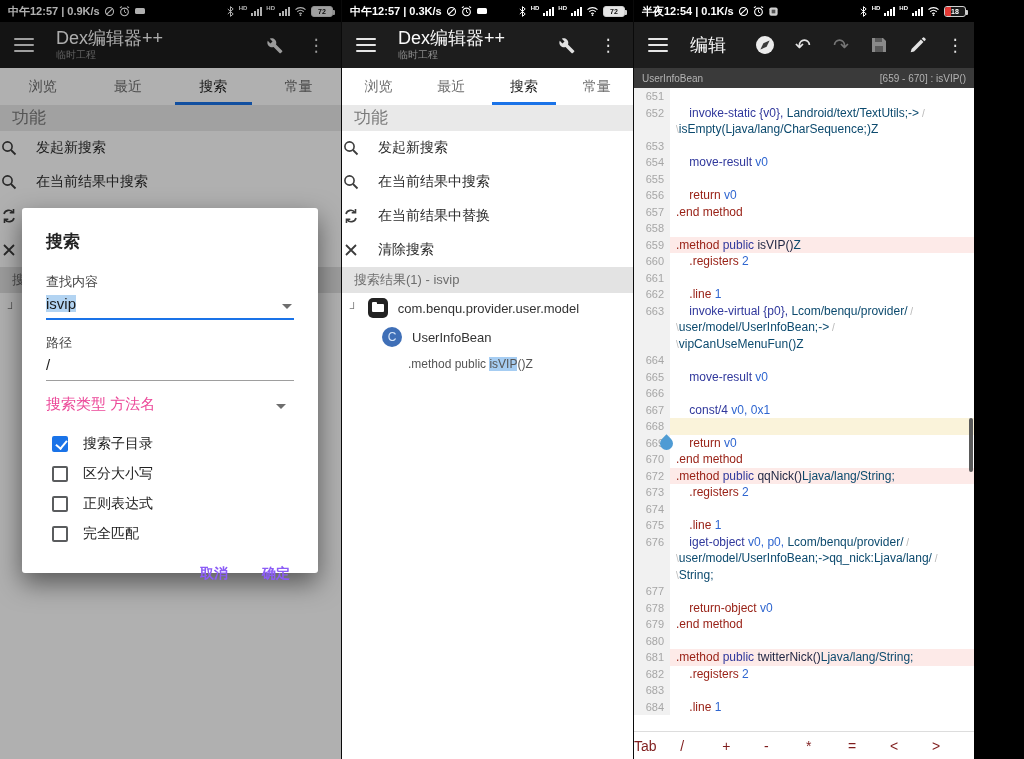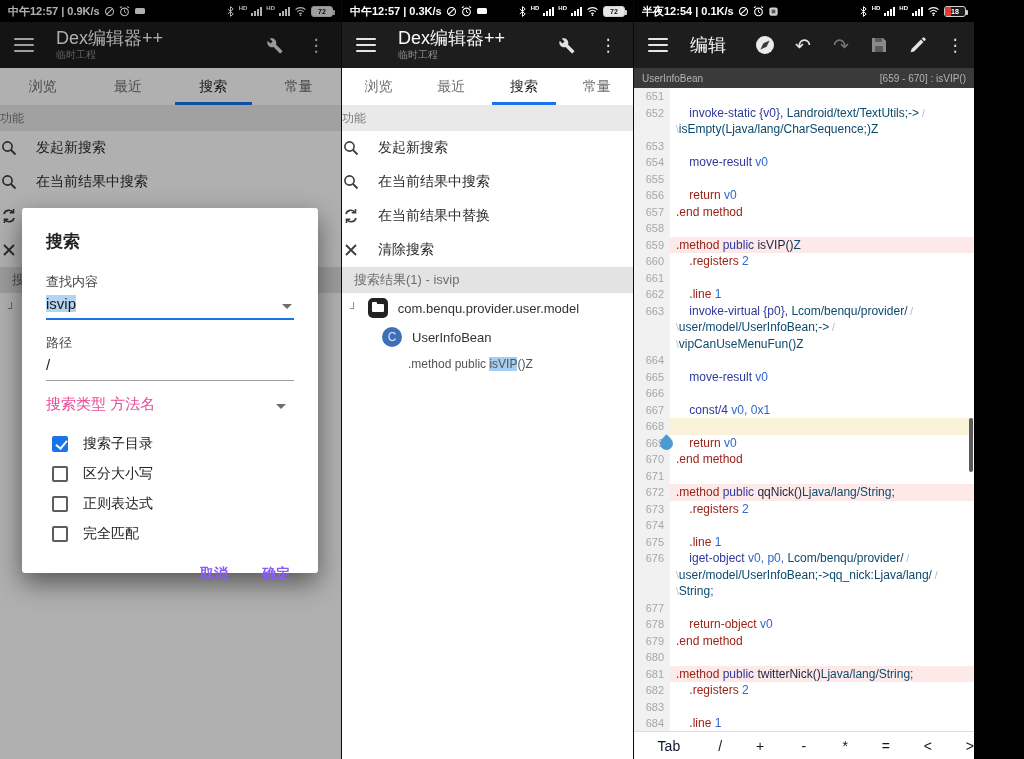--- a/index.html
+++ b/index.html
@@ -39,21 +39,21 @@
   .dots { font-size:17px; color:#e3e3e3; letter-spacing:0; }
 
   
   .tabbar { height:37px; background:#fff; display:flex; }
   .tab { flex:1; position:relative; display:flex; align-items:center; justify-content:center;
          font-size:14px; color:#6f6f6f; }
   .tab.active { color:#1f1f1f; }
   .tab.active::after { content:""; position:absolute; left:4px; right:4px; bottom:0; height:3px; background:#1a73e8; }
 
   
-  .sec-header { height:26px; line-height:26px; background:#e9e9e9; color:#7a7a7a; font-size:12px; }
+  .sec-header { height:26px; line-height:26px; background:#e9e9e9; color:#7a7a7a; font-size:17px; padding-left:12px; }
   .item { height:34px; display:flex; align-items:center; gap:18px; font-size:14px; color:#2b2b2b; background:#fff; }
   .i18 { width:18px; height:18px; display:flex; align-items:center; justify-content:center; color:#3c3c3c; font-size:16px; }
   .res-header { height:26px; line-height:26px; background:#e3e3e3; color:#6d6d6d; font-size:13px; padding-left:12px; }
   .trow { display:flex; align-items:center; background:#fff; font-size:13px; color:#333; }
   .trow.pkg { height:30px; gap:10px; padding-left:8px; }
   .trow.cls { height:28px; gap:10px; padding-left:40px; }
   .trow.mth { height:26px; padding-left:66px; font-size:12px; color:#555; }
   .arrow-collapse { color:#777; font-size:11px; }
   .foldic { width:20px; height:20px; background:#222; border-radius:5px; position:relative; }
   .foldic::after { content:""; position:absolute; left:4px; top:6px; width:12px; height:8px; background:#fff; border-radius:1px; }
@@ -95,21 +95,21 @@
   .cd { color:#992217; } 
   .ck { color:#30389c; } 
   .cr { color:#2f66d0; } 
   .ct { color:#0c4a6e; } 
   .cp { color:#1c2340; } 
   .wm { color:#b9b9b9; font-size:10px; }
   .handle { position:absolute; left:26px; top:2px; width:13px; height:13px; background:#4e9bd4;
             border-radius:0 50% 50% 50%; transform:rotate(45deg); z-index:3; }
   .vscroll { position:absolute; right:1px; top:330px; width:4px; height:54px; background:#5a5a5a; border-radius:2px; }
   .keybar { height:28px; background:#fff; border-top:1px solid #ddd; display:flex; align-items:center; }
-  .key { flex:1; text-align:right; font-size:14px; color:#0f172a; }
+  .key { flex:1; text-align:left; font-size:14px; color:#7f1d1d; }
   .key.tabkey { flex:1.1; }
 
   svg { display:block; }
 </style>
 </head>
 <body>
 
 <div class="screen">
 
   <section class="panel" id="p-left">
@@ -501,21 +501,20 @@
           <div class="crow"><span class="lnum">663</span><span class="lbody"><span class="ck">    invoke-virtual</span><span class="ck"> {p0},</span><span class="ct"> Lcom/benqu/provider/</span><span class="wm"> /</span></span></div>
           <div class="crow"><span class="lnum"></span><span class="lbody"><span class="wm">\</span><span class="ct">user/model/UserInfoBean;-&gt;</span><span class="wm"> /</span></span></div>
           <div class="crow"><span class="lnum"></span><span class="lbody"><span class="wm">\</span><span class="ct">vipCanUseMenuFun()Z</span></span></div>
           <div class="crow"><span class="lnum">664</span><span class="lbody"></span></div>
           <div class="crow"><span class="lnum">665</span><span class="lbody"><span class="ck">    move-result</span><span class="cr"> v0</span></span></div>
           <div class="crow"><span class="lnum">666</span><span class="lbody"></span></div>
           <div class="crow"><span class="lnum">667</span><span class="lbody"><span class="ck">    const/4</span><span class="cr"> v0, 0x1</span></span></div>
           <div class="crow hl-yellow"><span class="lnum">668</span><span class="lbody"></span></div>
           <div class="crow"><span class="lnum">669</span><span class="lbody"><span class="cd">    return</span><span class="cr"> v0</span></span><div class="handle"></div></div>
           <div class="crow"><span class="lnum">670</span><span class="lbody"><span class="cd">.end method</span></span></div>
-          <div class="crow"><span class="lnum">671</span><span class="lbody"></span></div>
           <div class="crow hl-pink"><span class="lnum">672</span><span class="lbody"><span class="cd">.method</span><span class="ck"> public</span><span class="cp"> qqNick()</span><span class="ct">Ljava/lang/String;</span></span></div>
           <div class="crow"><span class="lnum">673</span><span class="lbody"><span class="cd">    .registers</span><span class="cr"> 2</span></span></div>
           <div class="crow"><span class="lnum">674</span><span class="lbody"></span></div>
           <div class="crow"><span class="lnum">675</span><span class="lbody"><span class="cd">    .line</span><span class="cr"> 1</span></span></div>
           <div class="crow"><span class="lnum">676</span><span class="lbody"><span class="ck">    iget-object</span><span class="cr"> v0, p0,</span><span class="ct"> Lcom/benqu/provider/</span><span class="wm"> /</span></span></div>
           <div class="crow"><span class="lnum"></span><span class="lbody"><span class="wm">\</span><span class="ct">user/model/UserInfoBean;-&gt;qq_nick:Ljava/lang/</span><span class="wm"> /</span></span></div>
           <div class="crow"><span class="lnum"></span><span class="lbody"><span class="wm">\</span><span class="ct">String;</span></span></div>
           <div class="crow"><span class="lnum">677</span><span class="lbody"></span></div>
           <div class="crow"><span class="lnum">678</span><span class="lbody"><span class="cd">    return-object</span><span class="cr"> v0</span></span></div>
           <div class="crow"><span class="lnum">679</span><span class="lbody"><span class="cd">.end method</span></span></div>

